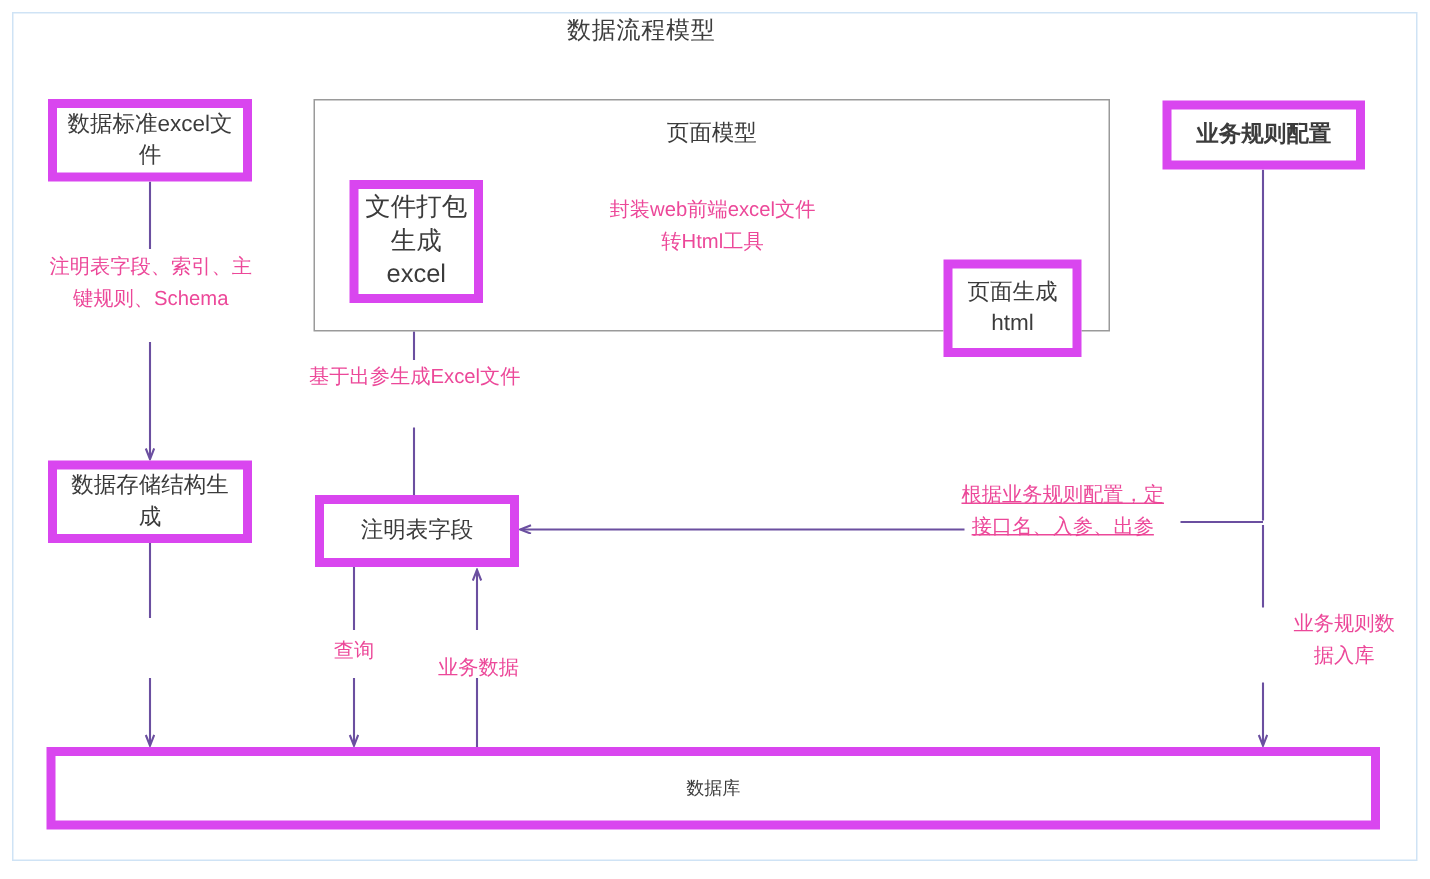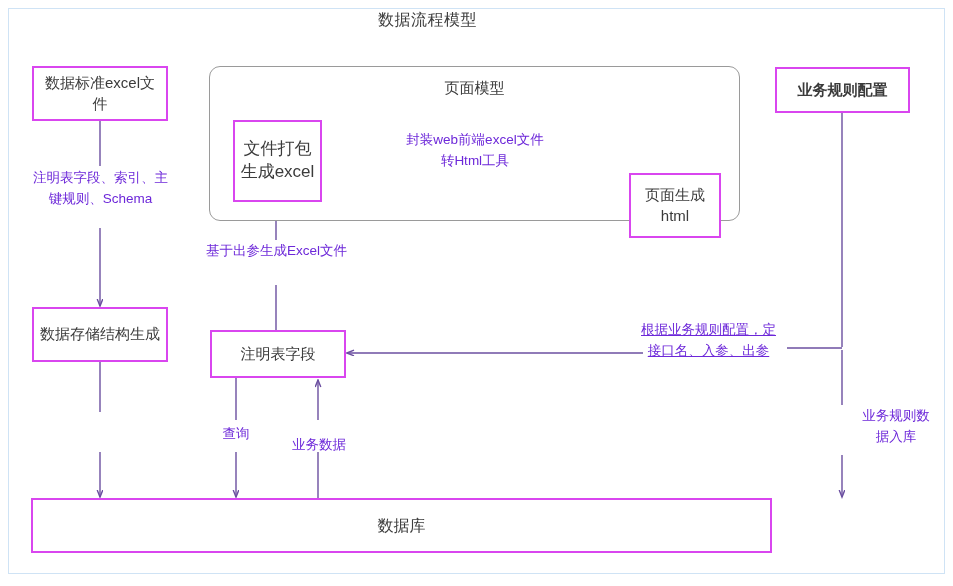--- a/index.html
+++ b/index.html
@@ -3,27 +3,27 @@
 <meta charset="utf-8">
 <style>
   html,body{margin:0;padding:0;background:#ffffff;}
   body{width:953px;height:586px;font-family:"Liberation Sans","DejaVu Sans",sans-serif;color:#3b3b3b;}
   #stage{position:relative;width:953px;height:586px;overflow:hidden;background:#fff;}
 
   .frame{position:absolute;left:8px;top:8px;width:937px;height:566px;border:1px solid #cfe3f5;box-sizing:border-box;}
 
   .title{position:absolute;left:0;top:10px;width:759px;text-align:center;font-size:16px;color:#3d3d3d;letter-spacing:.5px;margin-left:48px;}
 
-  .node{position:absolute;box-sizing:border-box;border:2px solid #d946ef;background:#fff;display:flex;align-items:center;justify-content:center;text-align:center;font-size:15px;line-height:1.35;color:#3b3b3b;}
+  .node{position:absolute;box-sizing:border-box;border:6px solid #d946ef;background:#fff;display:flex;align-items:center;justify-content:center;text-align:center;font-size:15px;line-height:1.35;color:#3b3b3b;}
   .node span{display:block;padding:0 4px;}
 
   .panel{position:absolute;box-sizing:border-box;border:1px solid #9a9a9a;background:#fff;}
   .panel-title{position:absolute;left:0;top:12px;width:100%;text-align:center;font-size:15px;color:#3b3b3b;}
 
-  .lbl{position:absolute;font-size:13.5px;line-height:1.55;color:#6d28d9;text-align:center;}
+  .lbl{position:absolute;font-size:13.5px;line-height:1.55;color:#ec4899;text-align:center;}
 
   svg.wires{position:absolute;left:0;top:0;width:953px;height:586px;overflow:visible;pointer-events:none;}
   svg.wires line,svg.wires path,svg.wires polyline{stroke:#6b4fa0;stroke-width:1.4px;fill:none;}
 </style>
 </head>
 <body>
 
 <div id="stage">
 
   <div class="frame"></div>
@@ -64,41 +64,41 @@
   </svg>
 
   <div class="node" style="left:32px;top:66px;width:136px;height:55px;">
     <span>数据标准excel文件</span>
   </div>
 
   <div class="node" style="left:32px;top:307px;width:136px;height:55px;">
     <span>数据存储结构生成</span>
   </div>
 
-  <div class="panel" style="left:209px;top:66px;width:531px;height:155px;border-radius:11px;">
+  <div class="panel" style="left:209px;top:66px;width:531px;height:155px;">
     <div class="panel-title">页面模型</div>
   </div>
 
   <div class="node" style="left:233px;top:120px;width:89px;height:82px;font-size:17px;">
     <span>文件打包生成excel</span>
   </div>
 
   <div class="node" style="left:629px;top:129px;width:92px;height:65px;margin-top:44px;">
     <span>页面生成html</span>
   </div>
 
   <div class="node" style="left:210px;top:330px;width:136px;height:48px;">
     <span>注明表字段</span>
   </div>
 
   <div class="node" style="left:775px;top:67px;width:135px;height:46px;font-weight:bold;">
     <span>业务规则配置</span>
   </div>
 
-  <div class="node" style="left:31px;top:498px;width:741px;height:55px;font-size:16px;">
+  <div class="node" style="left:31px;top:498px;width:889px;height:55px;font-size:12px;">
     <span>数据库</span>
   </div>
 
   <div class="lbl" style="left:28px;top:168px;width:145px;">注明表字段、索引、主键规则、Schema</div>
 
 
   <div class="lbl" style="left:402px;top:130px;width:146px;">封装web前端excel文件转Html工具</div>
 
   <div class="lbl" style="left:206px;top:241px;width:141px;">基于出参生成Excel文件</div>
 

